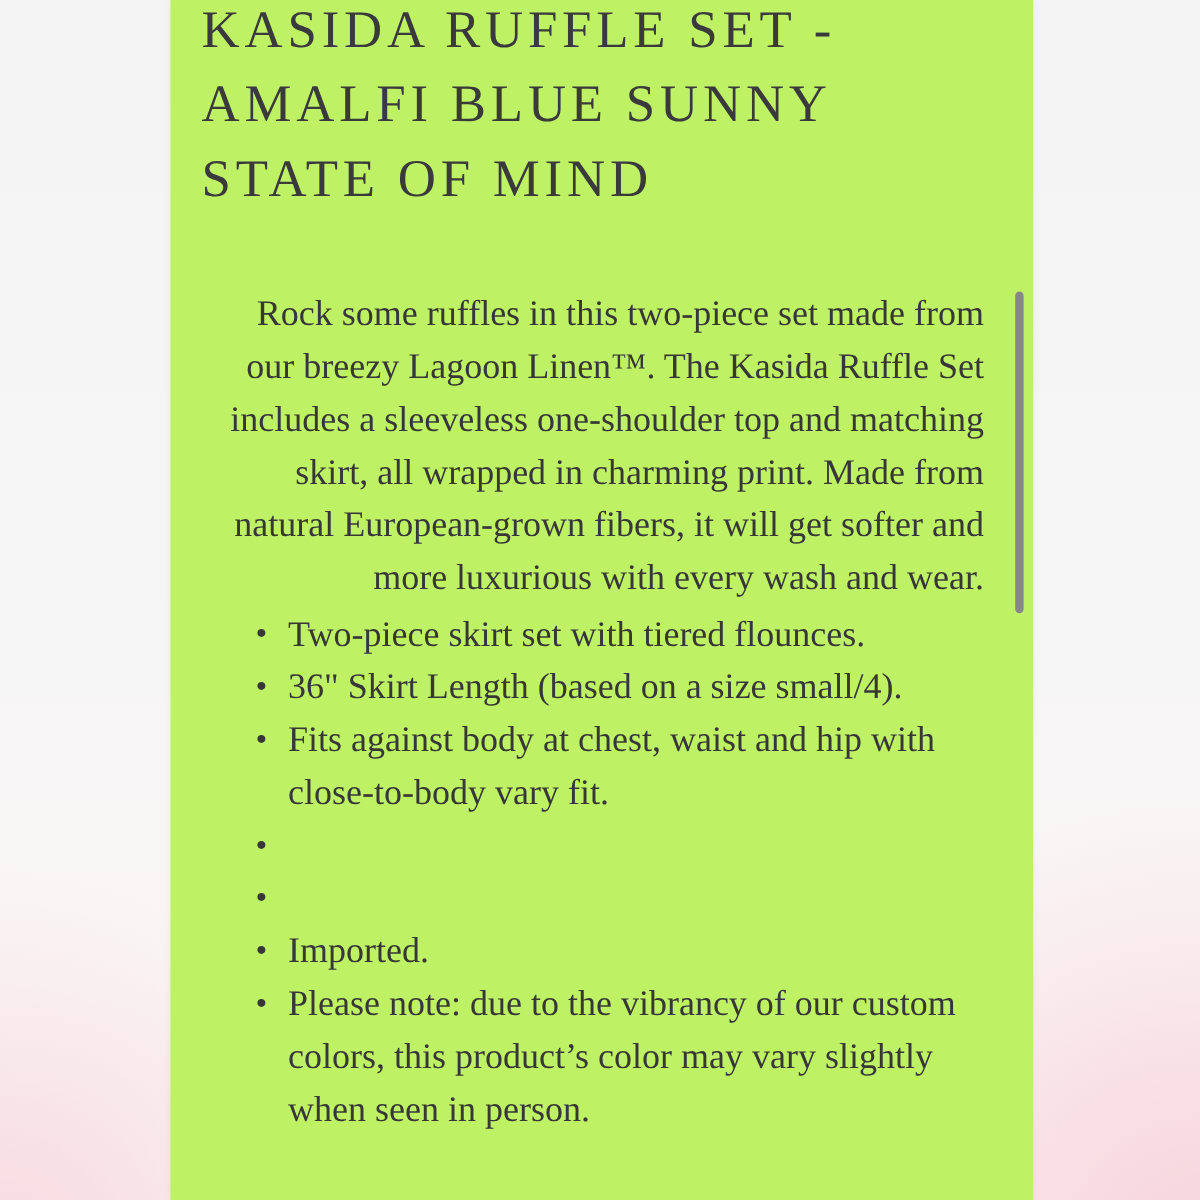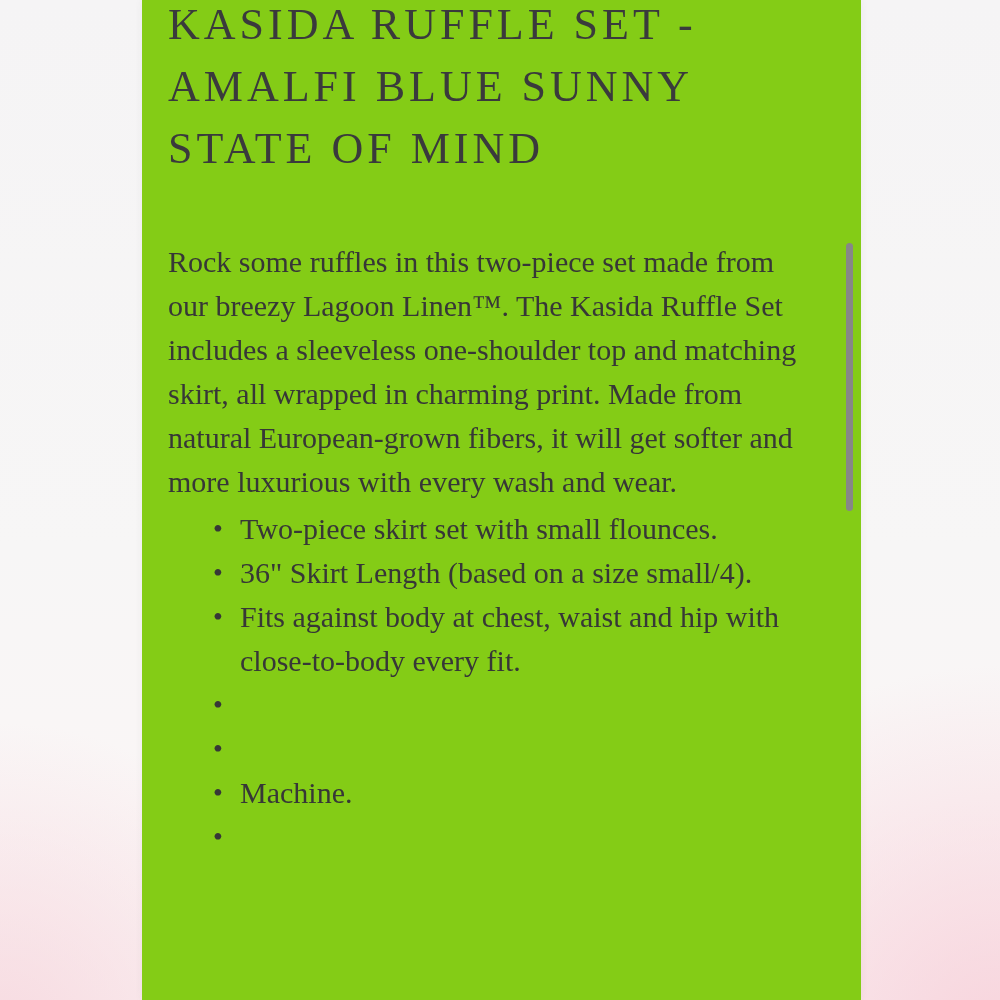--- a/index.html
+++ b/index.html
@@ -18,21 +18,21 @@
       radial-gradient(circle at 100% 104%, rgba(247,210,219,0.95) 0%, rgba(247,210,219,0.0) 26%),
       linear-gradient(180deg, #f5f4f5 0%, #f7f6f6 55%, #faf6f6 80%, #fbf3f4 100%);
   }
 
   .content-card {
     position: absolute;
     left: 142px;
     top: 0;
     width: 719px;
     height: 1000px;
-    background: #84cc16;
+    background: #bef264;
     box-sizing: border-box;
     padding: 0 0 0 26px;
     box-shadow: 0 0 8px rgba(60,60,60,0.06);
   }
 
   .product-title {
     margin: -6px 0 0 0;
     width: 668px;
     font-size: 44px;
     line-height: 62px;
@@ -40,20 +40,21 @@
     letter-spacing: 4px;
     color: #3a3a3c;
   }
 
   .product-description {
     margin: 60px 0 0 0;
     width: 652px;
     font-size: 30px;
     line-height: 44px;
     color: #373737;
+    text-align: right;
   }
 
   .details-list {
     margin: 3px 0 0 0;
     padding: 0;
     width: 660px;
     list-style: none;
     font-size: 30px;
     line-height: 44px;
     color: #373737;
@@ -89,40 +90,41 @@
 
 <div class="content-card">
 
   <h1 class="product-title">KASIDA RUFFLE SET - AMALFI BLUE SUNNY STATE OF MIND</h1>
 
   <p class="product-description">Rock some ruffles in this two-piece set made from our breezy Lagoon Linen™. The Kasida Ruffle Set includes a sleeveless one-shoulder top and matching skirt, all wrapped in charming print. Made from natural European-grown fibers, it will get softer and more luxurious with every wash and wear.</p>
 
   <ul class="details-list">
     <li>
       <span class="dot">•</span>
-      <span class="li-text">Two-piece skirt set with small flounces.</span>
+      <span class="li-text">Two-piece skirt set with tiered flounces.</span>
     </li>
     <li>
       <span class="dot">•</span>
       <span class="li-text">36" Skirt Length (based on a size small/4).</span>
     </li>
     <li>
       <span class="dot">•</span>
-      <span class="li-text">Fits against body at chest, waist and hip with close-to-body every fit.</span>
+      <span class="li-text">Fits against body at chest, waist and hip with close-to-body vary fit.</span>
     </li>
     <li>
       <span class="dot">•</span>
     </li>
     <li>
       <span class="dot">•</span>
     </li>
     <li>
       <span class="dot">•</span>
-      <span class="li-text">Machine.</span>
+      <span class="li-text">Imported.</span>
     </li>
     <li>
       <span class="dot">•</span>
+      <span class="li-text">Please note: due to the vibrancy of our custom colors, this product’s color may vary slightly when seen in person.</span>
     </li>
   </ul>
 
 </div>
 
 <div class="scrollbar-thumb"></div>
 
 </body></html>

